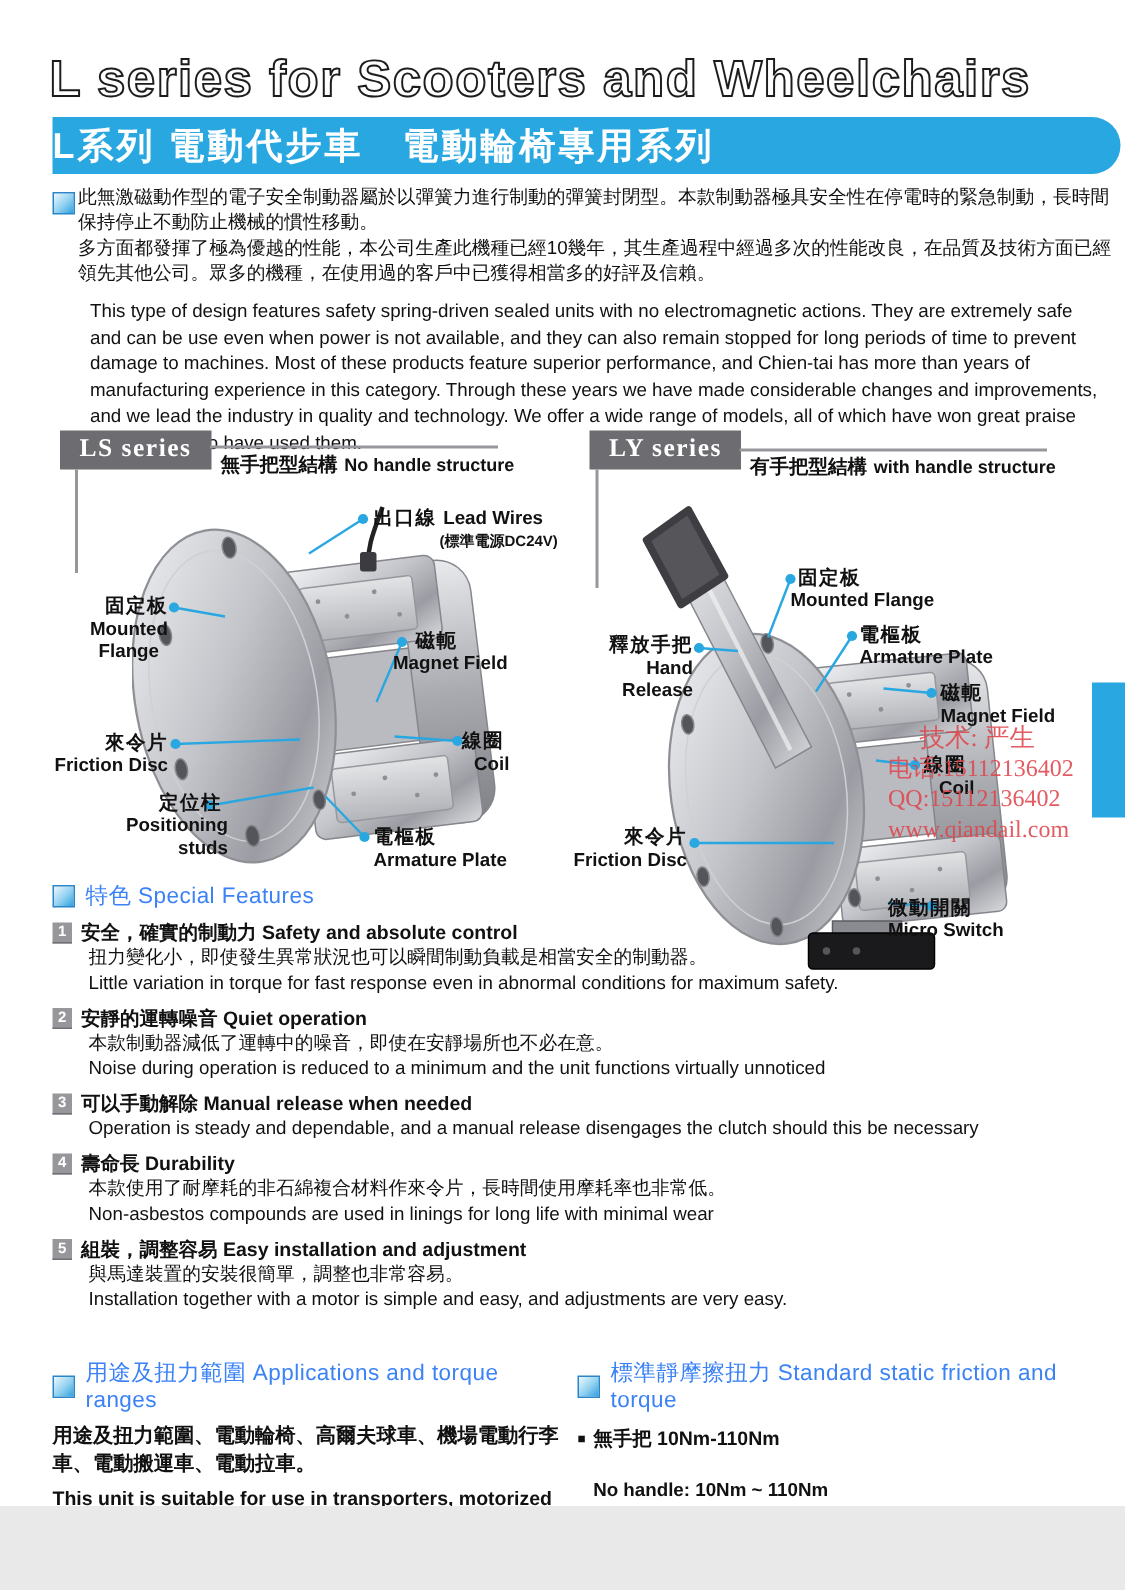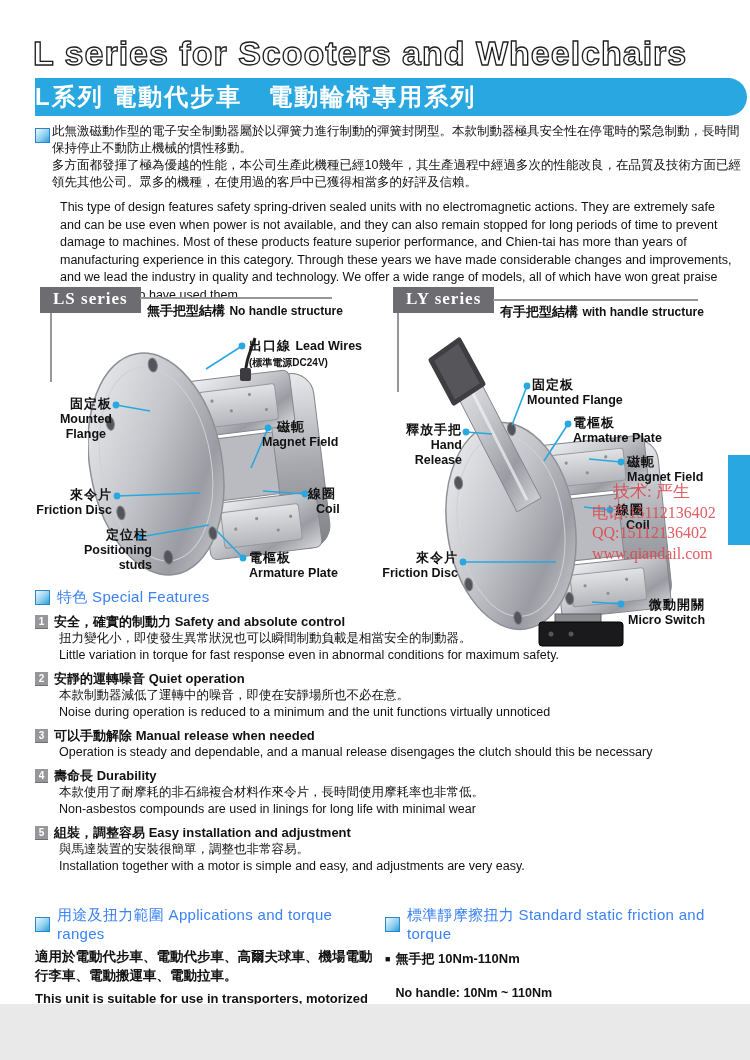--- a/index.html
+++ b/index.html
@@ -26,21 +26,21 @@
      font-weight:700;font-size:17px;padding:2px 13px 4px;letter-spacing:1px;}
   .hline{height:2px;background:#97979b;}
   .vline{width:2px;background:#97979b;}
   .series-sub .zh{font-size:13px;font-weight:700;}
   .series-sub .en{font-size:12px;font-weight:700;}
 
   
   .dlabel{z-index:4;line-height:15.5px;}
   .dlabel .zh{font-size:13px;font-weight:700;letter-spacing:1px;display:block;}
   .dlabel .en{font-size:12.5px;font-weight:700;letter-spacing:0;display:block;}
-  .dlabel .note{font-size:10px;font-weight:700;display:block;}
+  .dlabel .note{font-size:10px;font-weight:700;display:block;padding-left:44px;}
   .t-right{text-align:right;}
 
   .watermark{left:592px;top:482px;z-index:5;color:rgba(222,70,76,0.88);
      font-family:"Liberation Serif",serif;font-size:16px;line-height:20.5px;white-space:nowrap;}
   .watermark .l1{padding-left:21px;font-size:17px;}
   .cyan-tab{left:728px;top:455px;width:22px;height:90px;background:#29a7e0;z-index:1;}
 
   
   .features{left:35px;top:588px;width:702px;}
   .sec-head{display:flex;align-items:center;gap:7px;}
@@ -277,21 +277,21 @@
     <span class="en">Magnet Field</span>
   </div>
   <div class="abs dlabel" style="left:616px;top:502px;">
     <span class="zh">線圈</span>
     <span class="en" style="padding-left:10px;">Coil</span>
   </div>
   <div class="abs dlabel t-right" style="left:380px;top:550px;width:78px;">
     <span class="zh">來令片</span>
     <span class="en">Friction Disc</span>
   </div>
-  <div class="abs dlabel" style="left:628px;top:597px;text-align:right;">
+  <div class="abs dlabel" style="left:592px;top:597px;">
     <span class="zh">微動開關</span>
     <span class="en">Micro Switch</span>
   </div>
 
   <div class="abs cyan-tab"></div>
   <div class="abs watermark">
     <div class="l1">技术: 严生</div>
     <div>电话:15112136402</div>
     <div>QQ:15112136402</div>
     <div>www.qiandail.com</div>
@@ -349,21 +349,21 @@
       <div class="feat-en">Installation together with a motor is simple and easy, and adjustments are very easy.</div>
     </div>
   </div>
 
   <div class="abs col-left">
     <div class="sec-head">
       <span class="sq-icon"></span>
       <span class="t"><span>用途及扭力範圍</span>
         <span>Applications and torque ranges</span></span>
     </div>
-    <div class="zh">適用於電動代步車、電動代步車、高爾夫球車、機場電動行李車、電動搬運車、電動拉車。</div>
+    <div class="zh">用途及扭力範圍、電動輪椅、高爾夫球車、機場電動行李車、電動搬運車、電動拉車。</div>
     <div class="en">This unit is suitable for use in transporters, motorized wheelchairs, golf carts, airport luggage carriers, electric transport and electric tow vehicles</div>
   </div>
 
   <div class="abs col-right">
     <div class="sec-head">
       <span class="sq-icon"></span>
       <span class="t"><span>標準靜摩擦扭力</span>
         <span>Standard static friction and torque</span></span>
     </div>
     <div class="bullet">

